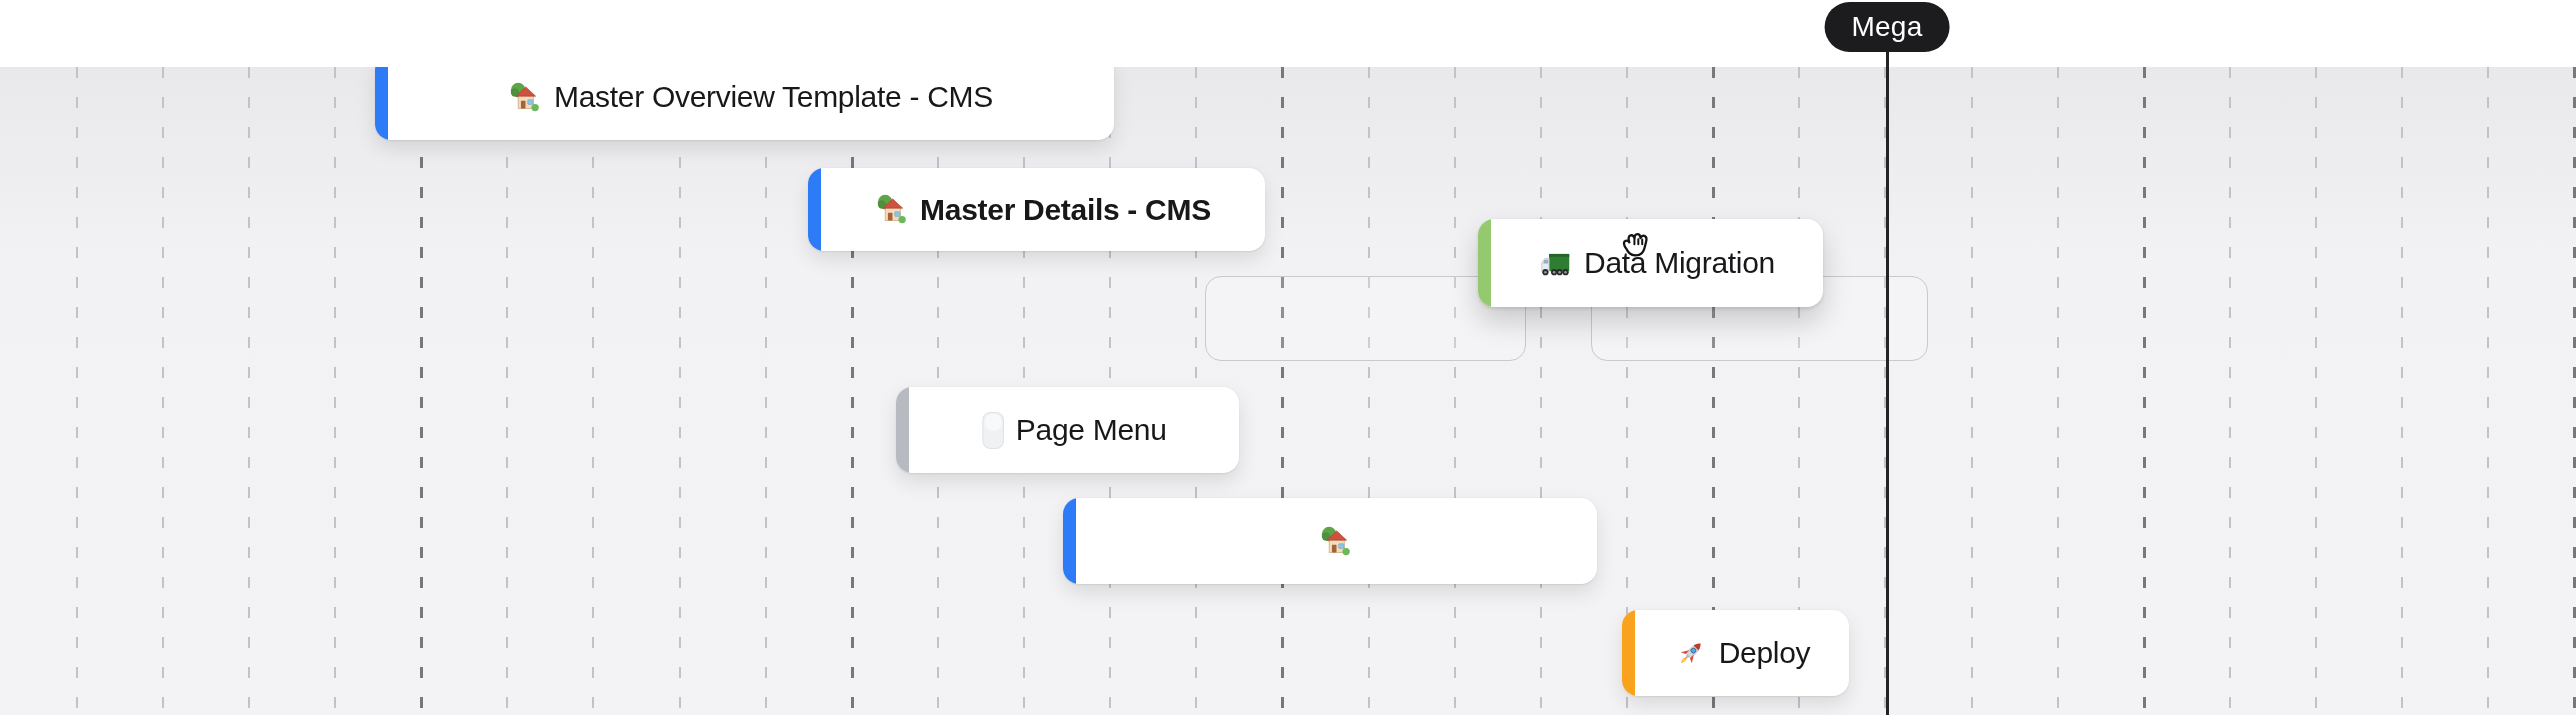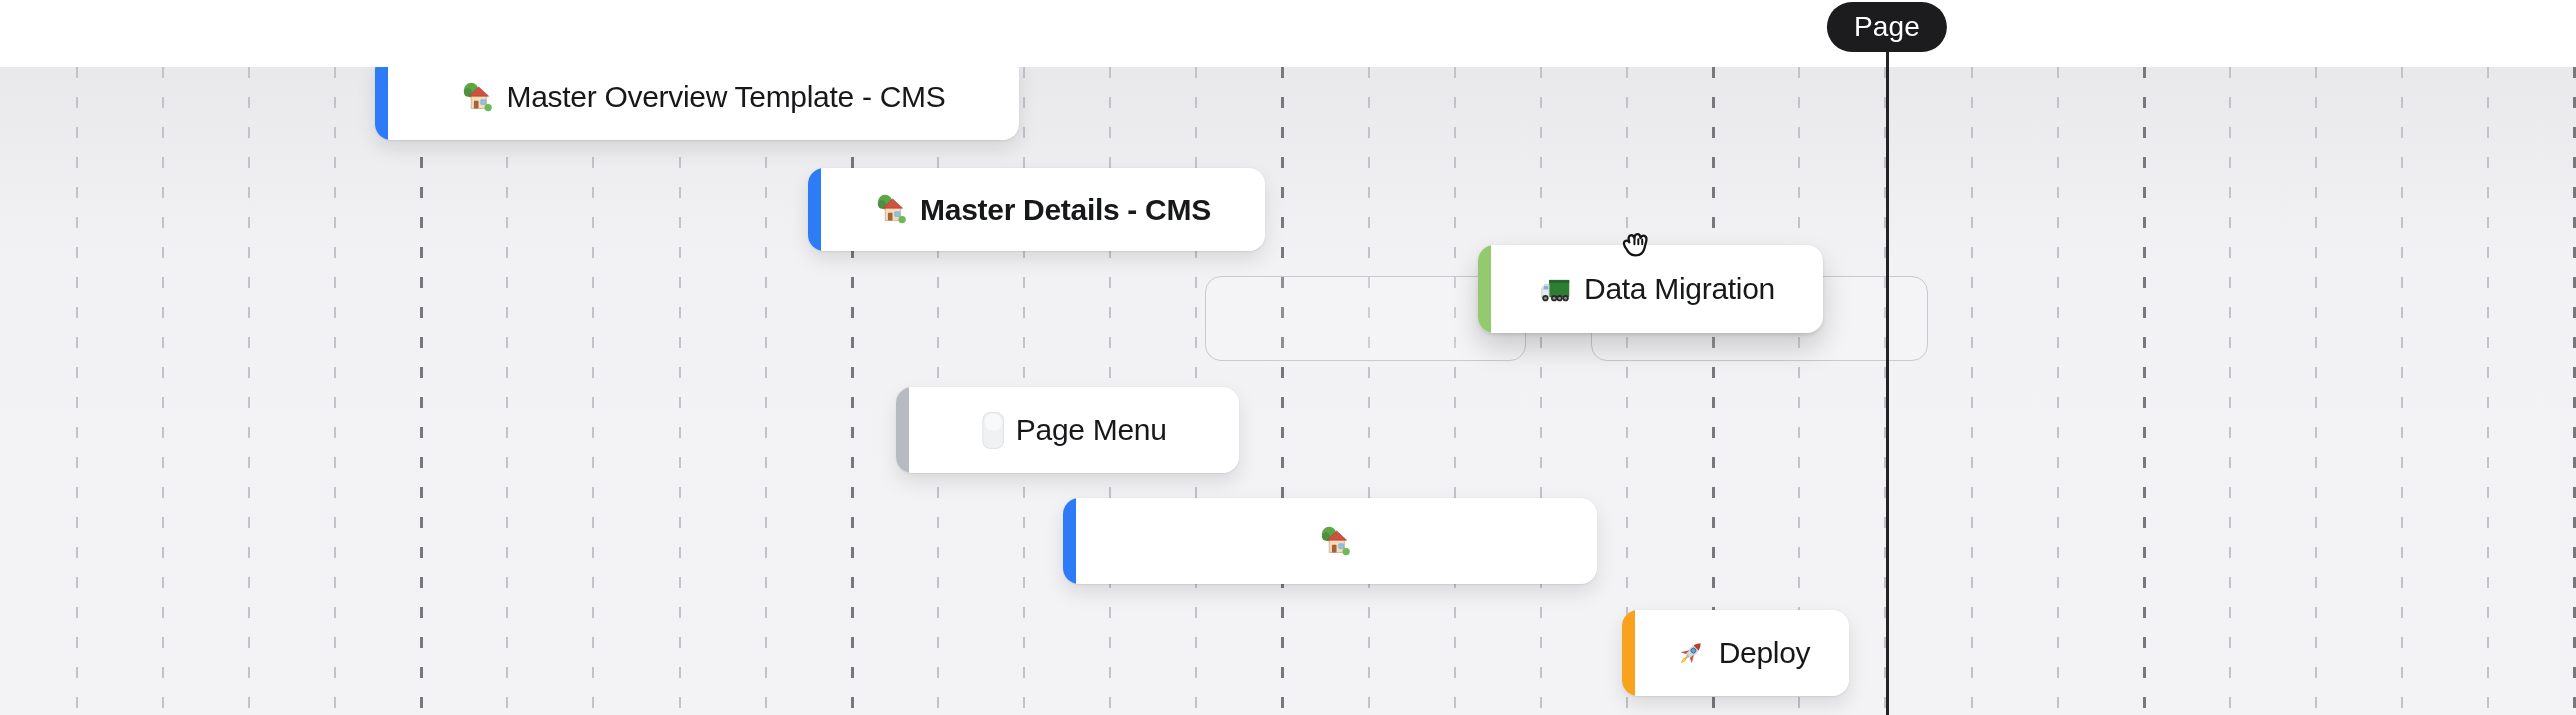--- a/index.html
+++ b/index.html
@@ -93,21 +93,21 @@
       <div class="gridline" style="left: 2401px; --c: #c2c3c8;"></div>
       <div class="gridline" style="left: 2487px; --c: #c2c3c8;"></div>
       <div class="gridline major" style="left: 2573px; --c: #77787d;"></div>
     </div>
   <div>
       <div class="ghost-slot" style="left: 1205px; top: 276px; width: 321px; height: 85px;"></div>
       <div class="ghost-slot" style="left: 1591px; top: 276px; width: 337px; height: 85px;"></div>
     </div>
   <div class="today-line" style="left: 1886px; background: rgb(35, 35, 37);"></div>
   <div>
-      <div class="card" style="left: 375px; top: 54px; width: 644px; height: 86px;">
+      <div class="card" style="left: 375px; top: 54px; width: 739px; height: 86px;">
         <span class="accent" style="background: rgb(45, 123, 247);"></span>
         <svg viewBox="0 0 36 36" width="33" height="33">
     <circle cx="10" cy="10" r="8" fill="#5ea548"></circle>
     <circle cx="6.5" cy="12.5" r="4.5" fill="#4c9140"></circle>
     <rect x="10" y="15" width="16.5" height="15" fill="#f2ddba" stroke="#c9a97e" stroke-width="0.8"></rect>
     <path d="M7.5 16.5 L18.2 6.5 L29 16.5 Z" fill="#cd5240" stroke="#b34536" stroke-width="0.8"></path>
     <rect x="13" y="21.5" width="5" height="8.5" rx="0.8" fill="#a8613a"></rect>
     <rect x="20.5" y="20.5" width="5.5" height="5" rx="0.6" fill="#8fc3e8" stroke="#7aa4c4" stroke-width="0.7"></rect>
     <circle cx="28.5" cy="29" r="4" fill="#6cb85a"></circle>
   </svg>
@@ -119,21 +119,21 @@
     <circle cx="10" cy="10" r="8" fill="#5ea548"></circle>
     <circle cx="6.5" cy="12.5" r="4.5" fill="#4c9140"></circle>
     <rect x="10" y="15" width="16.5" height="15" fill="#f2ddba" stroke="#c9a97e" stroke-width="0.8"></rect>
     <path d="M7.5 16.5 L18.2 6.5 L29 16.5 Z" fill="#cd5240" stroke="#b34536" stroke-width="0.8"></path>
     <rect x="13" y="21.5" width="5" height="8.5" rx="0.8" fill="#a8613a"></rect>
     <rect x="20.5" y="20.5" width="5.5" height="5" rx="0.6" fill="#8fc3e8" stroke="#7aa4c4" stroke-width="0.7"></rect>
     <circle cx="28.5" cy="29" r="4" fill="#6cb85a"></circle>
   </svg>
         <span class="label">Master Details - CMS</span>
       </div>
-      <div class="card dragging" style="left: 1478px; top: 245px; width: 345px; height: 88px;">
+      <div class="card dragging" style="left: 1478px; top: 219px; width: 345px; height: 88px;">
         <span class="accent" style="background: rgb(149, 201, 111);"></span>
         <svg viewBox="0 0 36 36" width="33" height="33">
     <rect x="11" y="7.5" width="22" height="19" rx="1.2" fill="#2f7d33"></rect>
     <rect x="11" y="7.5" width="22" height="3.2" fill="#256628"></rect>
     <path d="M3 17 L5.5 13.5 Q6.3 12.4 7.6 12.4 L11 12.4 L11 26.5 L3 26.5 Z" fill="#e7ecf0" stroke="#b9c2c9" stroke-width="0.8"></path>
     <path d="M5.8 14 L10 14 L10 18 L4.6 18 Z" fill="#8fb0c6"></path>
     <circle cx="7" cy="27.5" r="3.4" fill="#2b2b2b"></circle>
           <circle cx="7" cy="27.5" r="1.4" fill="#9a9a9a"></circle>
     <circle cx="16.5" cy="27.5" r="3.4" fill="#2b2b2b"></circle>
           <circle cx="16.5" cy="27.5" r="1.4" fill="#9a9a9a"></circle>
@@ -175,19 +175,19 @@
       <path d="M21.6 16.5 L26.5 24.5 L21.1 22 Z" fill="#d84a35"></path>
       <path d="M15.5 21 L20.5 21 L18 25.5 Z" fill="#b0b8bf"></path>
       <path d="M18 23.5 C20 26 20.3 29 18 32.5 C15.7 29 16 26 18 23.5 Z" fill="#f59e1b"></path>
       <path d="M18 25.2 C19.2 27 19.3 28.9 18 31 C16.7 28.9 16.8 27 18 25.2 Z" fill="#ffd54f"></path>
     </g>
   </svg>
         <span class="label">Deploy</span>
       </div>
     </div>
   <div class="header-strip"></div>
-  <div class="today-badge" style="left: 1887px; background: rgb(28, 28, 30); color: rgb(255, 255, 255);">Page</div>
+  <div class="today-badge" style="left: 1887px; background: rgb(28, 28, 30); color: rgb(255, 255, 255);">Mega</div>
   <div class="drag-cursor" style="left: 1614px; top: 224px;"><svg viewBox="0 0 32 32" width="43" height="43">
     <path d="M9.2 18.5c-2.1-2.6-2.4-5.2-.6-5.9 1-.4 2.1 0 2.8 1.1-.9-2.9-.6-4.8.9-5.2 1.3-.4 2.4.5 3 2.2-.1-2 .7-3.2 2.1-3.2 1.4 0 2.2 1.1 2.3 3 .7-1.5 1.7-2.1 2.9-1.7 1.5.5 1.9 2.2 1.2 4.8l-1.2 4.6c-.9 3.4-3.2 5.2-6.7 5.2-3.1 0-5.2-1.7-6.7-4.9z" fill="#ffffff" stroke="#141414" stroke-width="1.7" stroke-linejoin="round"></path>
     <path d="M15.2 11.5v3.6M18.1 11.3v3.8M21 11.6v3.4" stroke="#141414" stroke-width="1.5" stroke-linecap="round" fill="none"></path>
   </svg></div>
 </div>
 
 
 </body></html>

